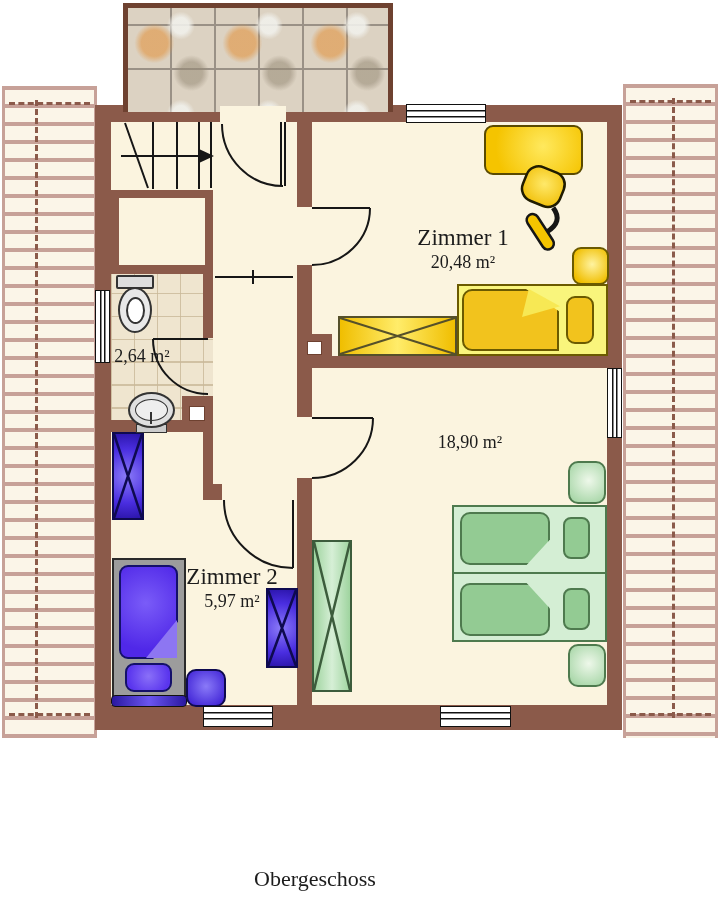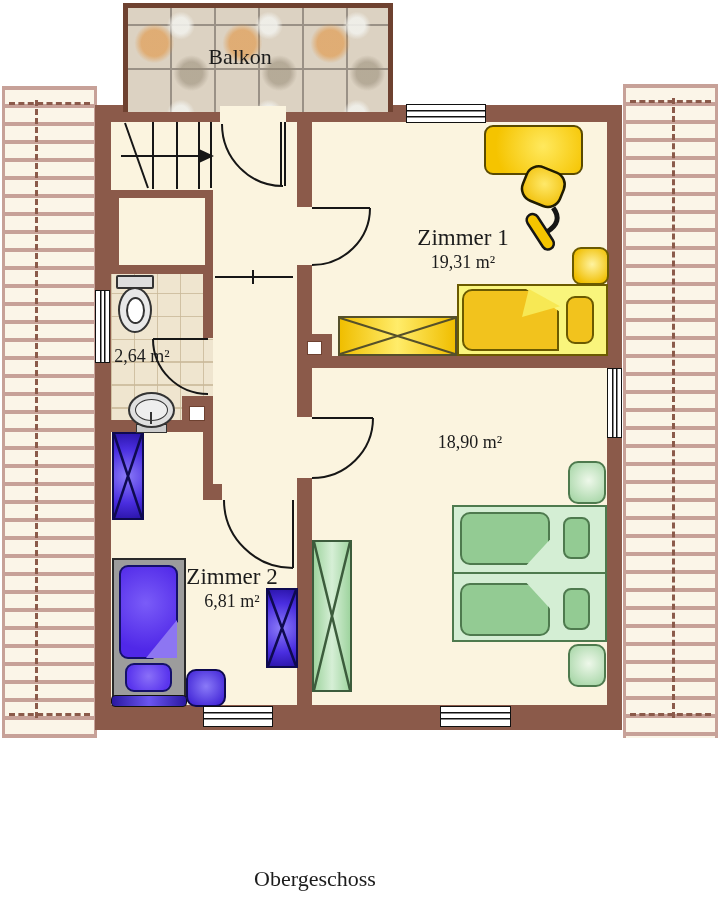--- a/index.html
+++ b/index.html
@@ -220,33 +220,30 @@
     </g>
     <g transform="rotate(22 540 195)">
       <rect x="520" y="168" width="40" height="36" rx="13" fill="url(#yg)" stroke="#201c00" stroke-width="2.5"></rect>
       <path d="M557,202 q15,9 3,25" fill="none" stroke="#161616" stroke-width="5"></path>
       <rect x="534" y="223" width="40" height="12" rx="6" fill="#f5c400" stroke="#161616" stroke-width="2.5" transform="rotate(35 554 229)"></rect>
     </g>
     <path d="M452,573 L607,573" stroke="#4e7a4e" stroke-width="2"></path>
     <path d="M151,412 L151,424" stroke="#333" stroke-width="2"></path>
   </svg>
 
-  <div class="room-label" style="left:140px;top:44px;width:200px;">
-    <div class="rname sm">Balkon</div>
-  </div>
   <div class="room-label" style="left:363px;top:216px;width:200px;margin-top:8px;">
     <div class="rname">Zimmer 1</div>
-    <div class="rarea">19,31 m²</div>
+    <div class="rarea">20,48 m²</div>
   </div>
   <div class="room-label" style="left:42px;top:346px;width:200px;">
     <div class="rarea">2,64 m²</div>
   </div>
   <div class="room-label" style="left:370px;top:432px;width:200px;">
     <div class="rarea">18,90 m²</div>
   </div>
   <div class="room-label" style="left:132px;top:563px;width:200px;">
     <div class="rname">Zimmer 2</div>
-    <div class="rarea">6,81 m²</div>
+    <div class="rarea">5,97 m²</div>
   </div>
 
   <div class="title" style="left:165px;top:866px;width:300px;">Obergeschoss</div>
 
 </div>
 
 </body></html>

